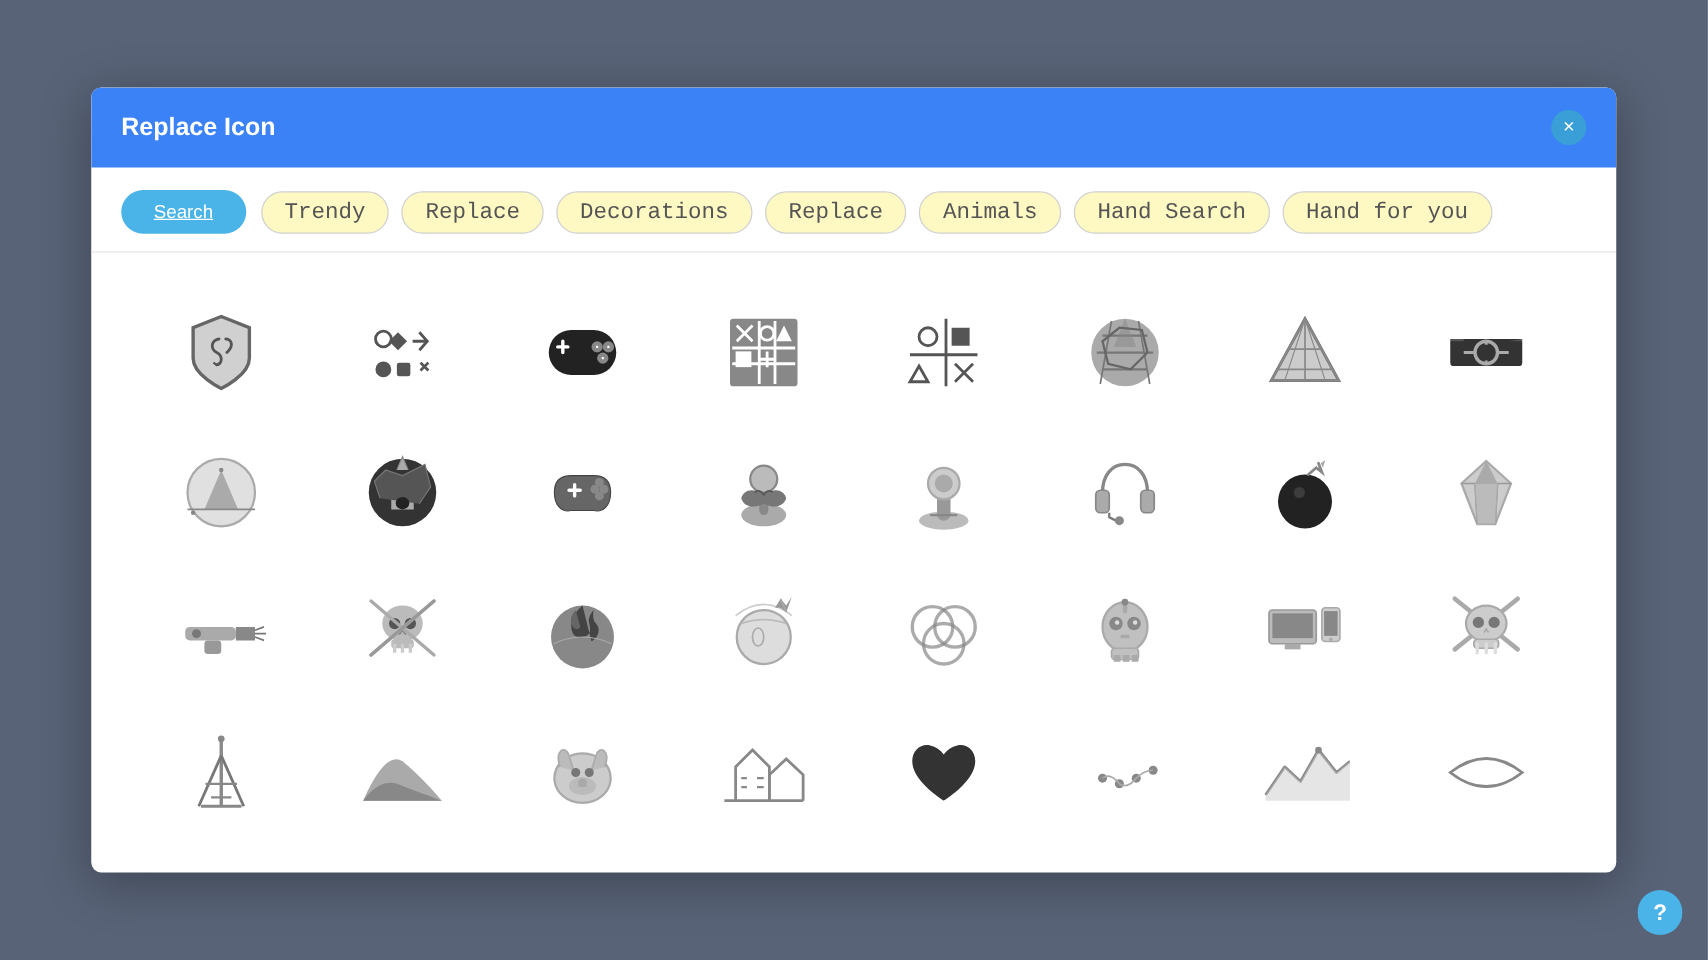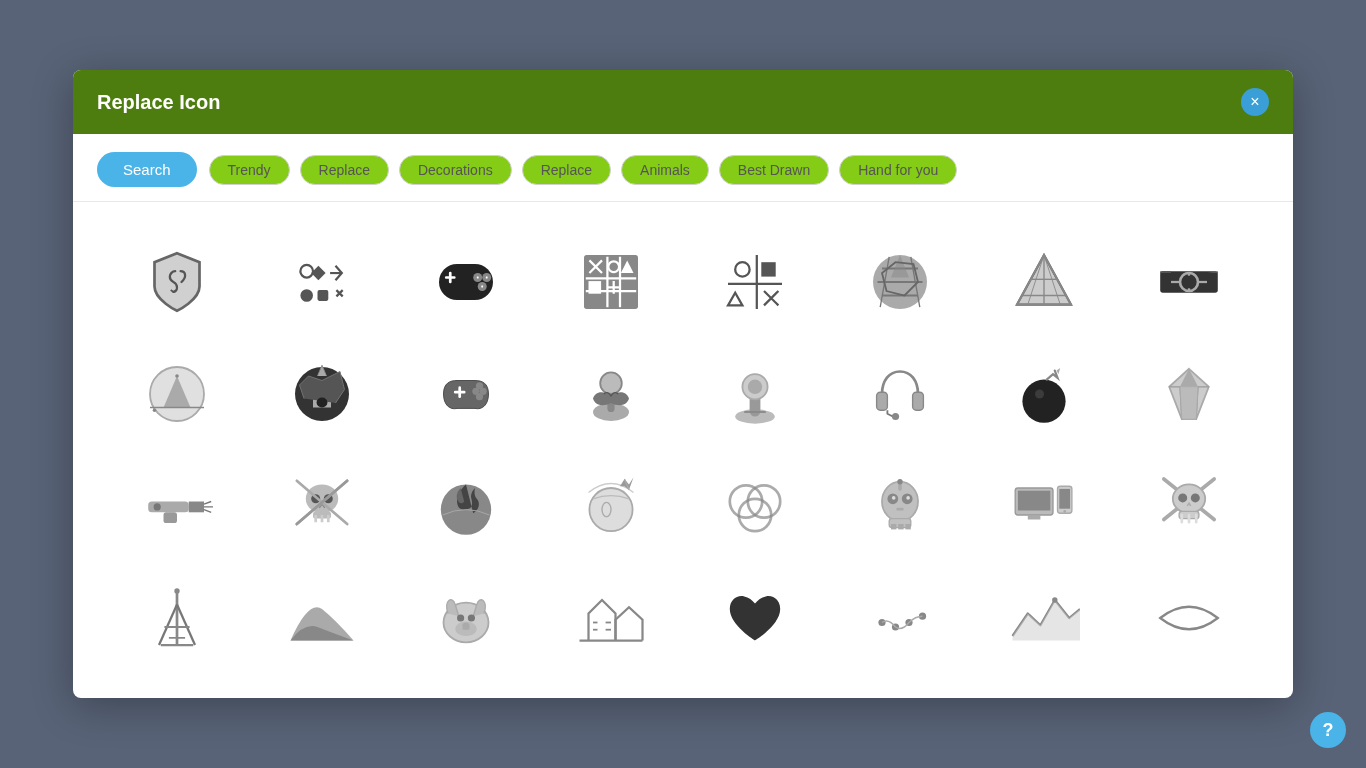--- a/index.html
+++ b/index.html
@@ -22,21 +22,21 @@
       border-radius: 8px;
       width: 1220px;
       max-width: 95vw;
       max-height: 720px;
       box-shadow: 0 8px 40px rgba(0,0,0,0.3);
       overflow: hidden;
       display: flex;
       flex-direction: column;
     }
     .modal-header {
-      background: #4d7c0f;
+      background: #3b82f6;
       padding: 18px 24px;
       display: flex;
       align-items: center;
       justify-content: space-between;
     }
     .modal-title {
       color: #fff;
       font-size: 20px;
       font-weight: 600;
     }
@@ -83,36 +83,38 @@
     }
     .search-btn {
       background: #4ab3e8;
       color: #fff;
       border: none;
       border-radius: 20px;
       padding: 9px 26px;
       font-size: 15px;
       cursor: pointer;
       font-weight: 500;
+      text-decoration: underline;
     }
     .category-pills {
       display: flex;
       gap: 10px;
       align-items: center;
       flex-wrap: wrap;
     }
     .pill {
       border: 1.5px solid #d0d0d0;
       border-radius: 20px;
       padding: 6px 18px;
-      font-size: 14px;
+      font-size: 18px;
       color: #555;
-      background: #84cc16;
+      background: #fef9c3;
       cursor: pointer;
       white-space: nowrap;
+      font-family: Liberation Mono, monospace;
     }
     .icons-area {
       flex: 1;
       overflow-y: scroll;
       padding: 24px 32px;
       display: flex;
       flex-direction: column;
       gap: 0;
     }
     .icons-grid {
@@ -165,21 +167,21 @@
   </div>
 
   <div class="search-bar">
     <button class="search-btn">Search</button>
     <div class="category-pills" id="pills-container">
         <button class="pill">Trendy</button>
         <button class="pill">Replace</button>
         <button class="pill">Decorations</button>
         <button class="pill">Replace</button>
         <button class="pill">Animals</button>
-        <button class="pill">Best Drawn</button>
+        <button class="pill">Hand Search</button>
         <button class="pill">Hand for you</button>
       </div>
   </div>
 
   <div class="icons-area">
     <div class="icons-grid" id="icons-grid">
         <div class="icon-cell">
           <svg viewBox="0 0 80 80" fill="none" xmlns="http://www.w3.org/2000/svg">
     <path d="M40 8 L65 18 L65 45 C65 60 40 72 40 72 C40 72 15 60 15 45 L15 18 Z" stroke="#666" stroke-width="3" fill="#d0d0d0"></path>
     <path d="M38 28 C35 28 32 31 32 34 C32 37 34 39 36 40 C38 41 40 43 40 46 C40 49 38 51 36 51" stroke="#555" stroke-width="2.5" fill="none" stroke-linecap="round"></path>

